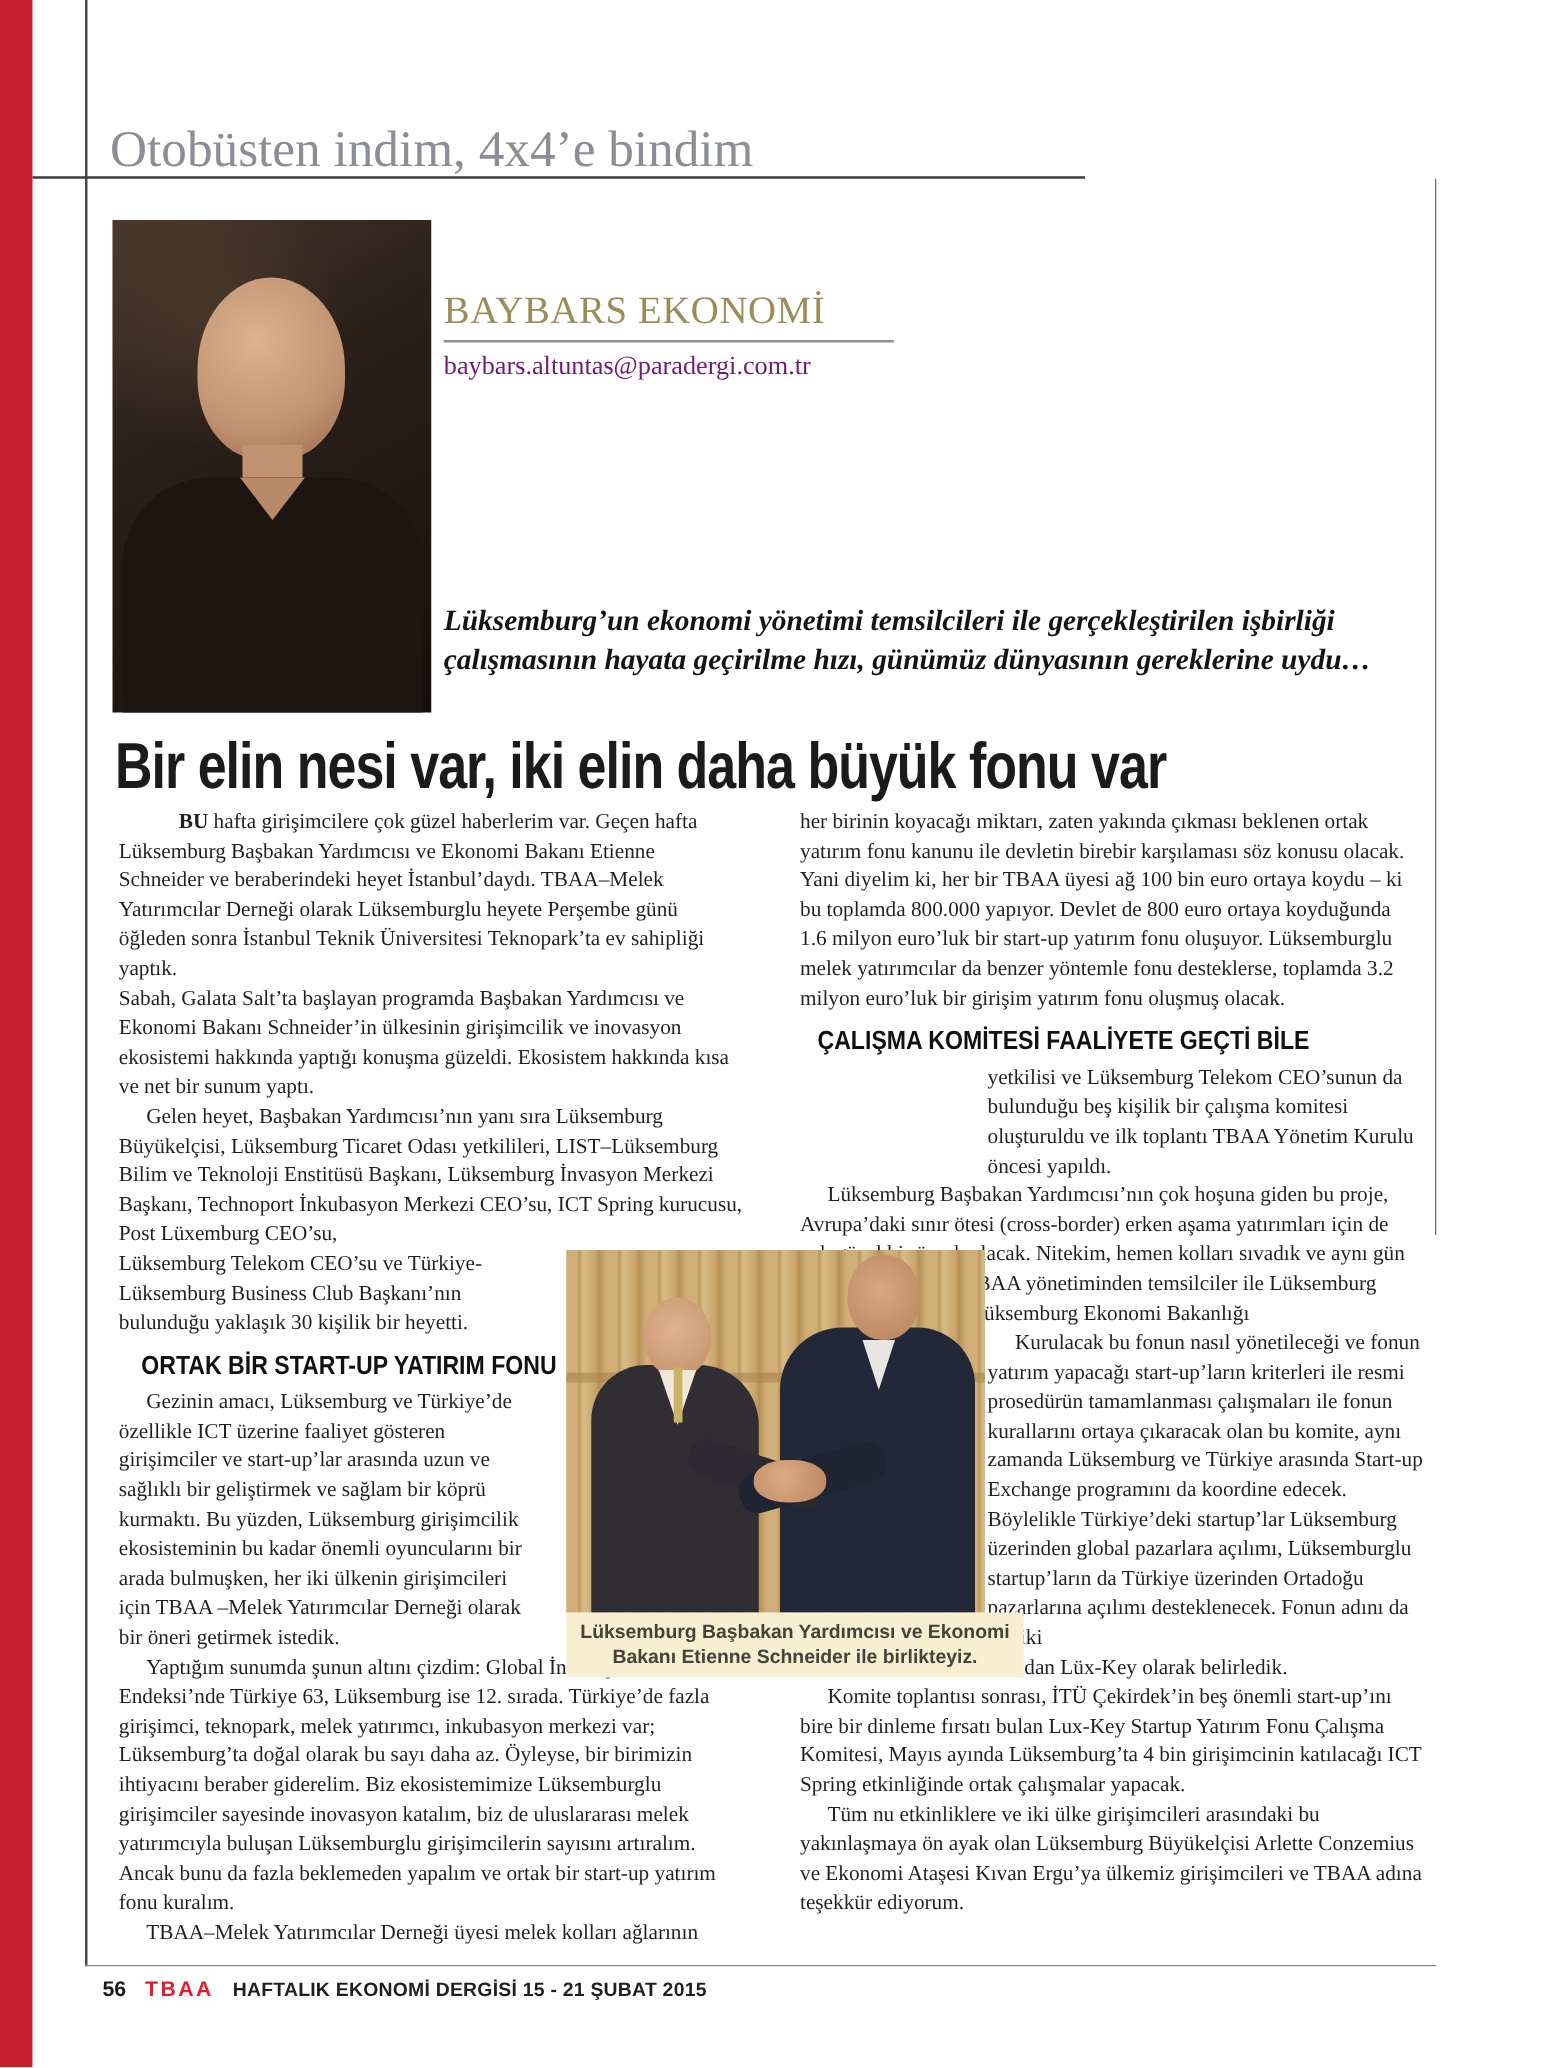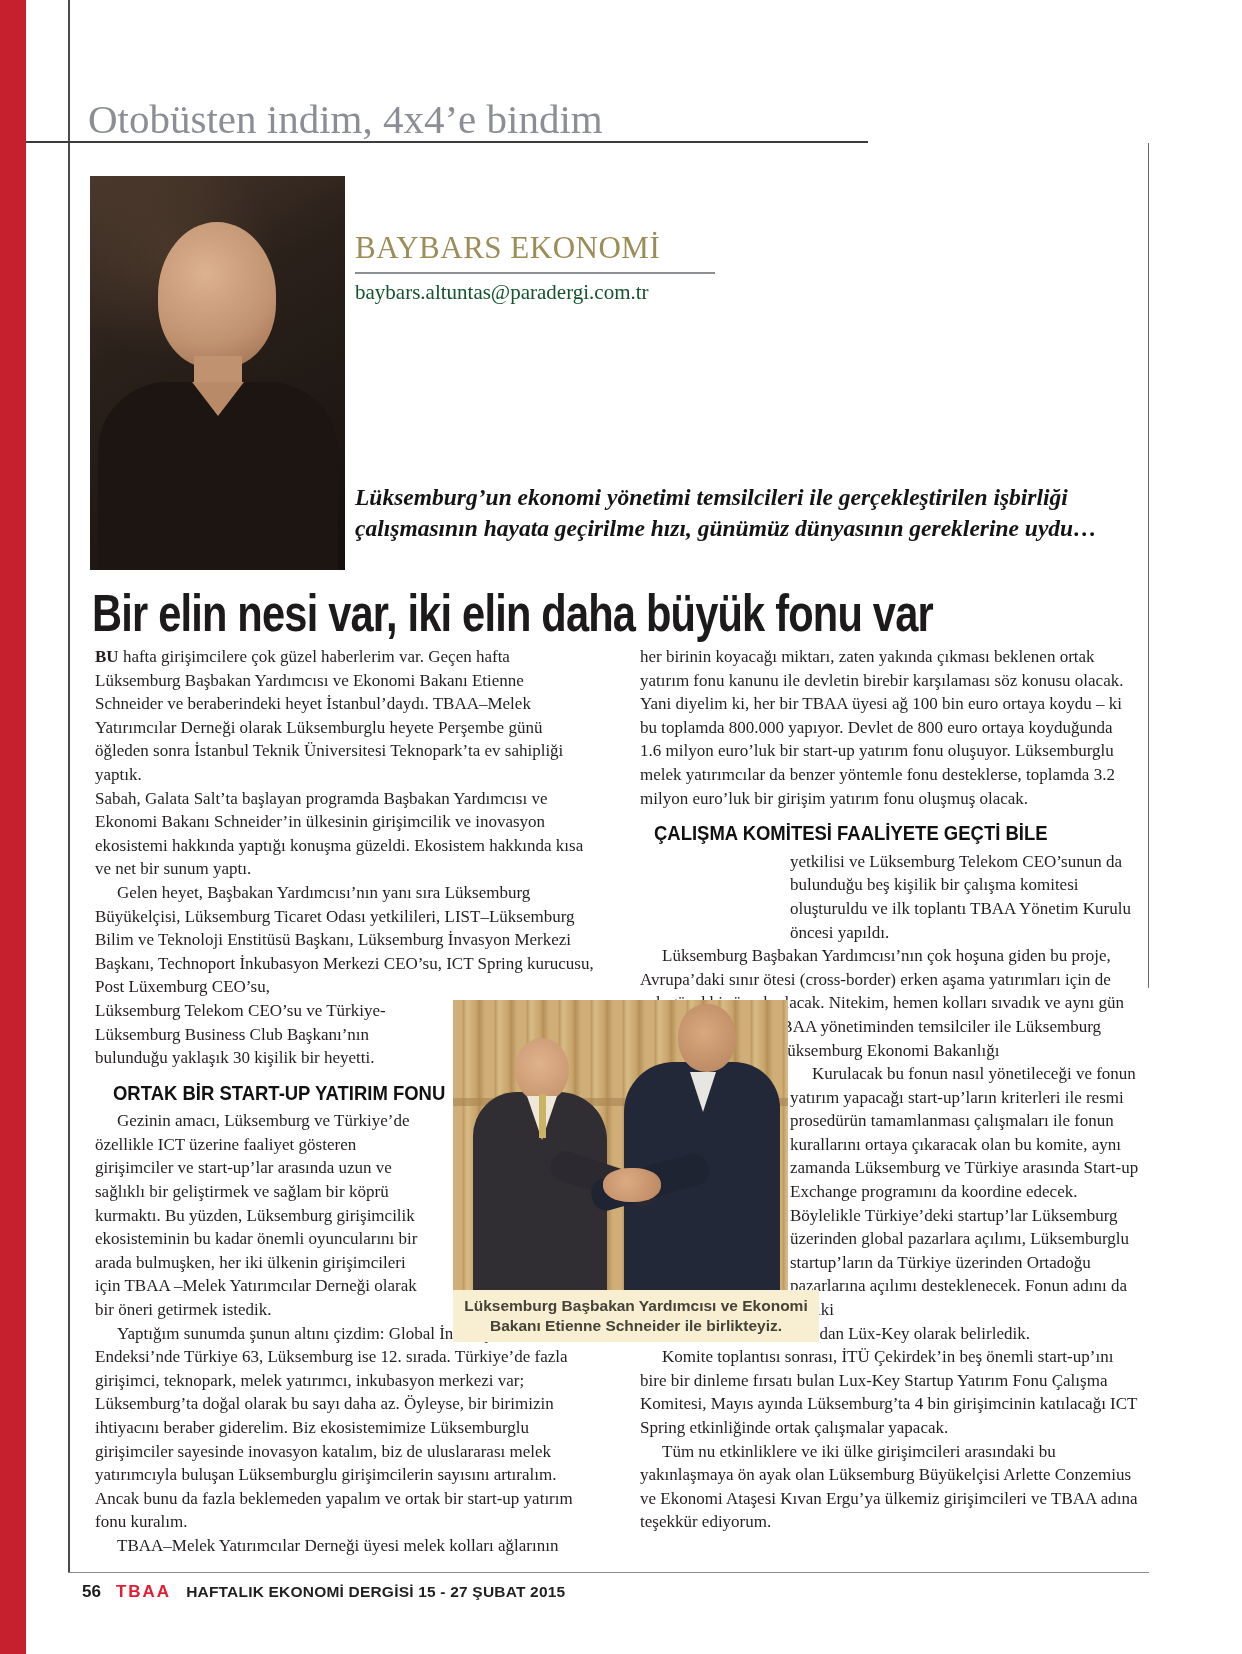--- a/index.html
+++ b/index.html
@@ -27,37 +27,37 @@
            background:radial-gradient(circle at 40% 35%,#dcb291,#c09270 60%,#9d6f51 95%);}
   .ap-neck{position:absolute;left:104px;top:180px;width:48px;height:34px;background:#c09270;}
   .ap-body{position:absolute;left:8px;top:206px;width:240px;height:190px;
            border-radius:70px 70px 0 0;background:#1c1512;}
   .ap-collar{position:absolute;left:102px;top:206px;width:0;height:0;
              border-left:26px solid transparent;border-right:26px solid transparent;
              border-top:34px solid #b88a67;}
   .author-name{position:absolute;left:355px;top:230px;font-size:31px;letter-spacing:.5px;
                color:#9c8c57;white-space:nowrap;}
   .author-rule{position:absolute;left:355px;top:272px;width:360px;height:2px;background:#8d9093;}
-  .author-email{position:absolute;left:355px;top:280px;font-size:21px;color:#14532d;}
+  .author-email{position:absolute;left:355px;top:280px;font-size:21px;color:#701a75;}
 
   
   .intro{position:absolute;left:355px;top:482px;width:780px;font-size:23.5px;line-height:31px;
          font-weight:bold;font-style:italic;color:#141414;}
   .headline{position:absolute;left:92px;top:583px;width:1060px;height:58px;}
   .headline span{display:inline-block;white-space:nowrap;font-family:"Liberation Sans",sans-serif;
          font-weight:bold;font-size:52px;letter-spacing:-1px;color:#1c1a1b;
          transform:scaleX(.8);transform-origin:left center;}
 
   
   .col{position:absolute;top:645px;font-size:17px;line-height:23.6px;}
   .col-left{left:95px;width:500px;}
   .col-right{left:640px;width:498px;}
   .body{margin:0;text-align:left;}
   .body.indent{text-indent:22px;}
-  .lead{font-weight:bold;}
+  .lead{font-weight:bold;margin-left:48px;}
   .narrow-l{width:330px;}
   .narrow-r{width:358px;margin-left:150px;}
   .subhead{margin:11px 0 5px 0;font-family:"Liberation Sans",sans-serif;font-weight:bold;
            font-size:21px;color:#111;white-space:nowrap;transform:scaleX(.88);
            transform-origin:left center;}
   .sh-left{margin-left:18px;}
   .sh-right{margin-left:14px;}
 
   
   .photo-block{position:absolute;left:453px;top:1000px;width:366px;margin:0;}
@@ -162,16 +162,16 @@
       <div class="arm-r"></div>
       <div class="hands"></div>
     </div>
     <figcaption class="photo-caption">Lüksemburg Başbakan Yardımcısı ve Ekonomi Bakanı Etienne Schneider ile birlikteyiz.</figcaption>
   </figure>
 
   <div class="footer-rule"></div>
   <div class="footer">
     <span class="page-num">56</span>
     <span class="brand">TBAA</span>
-    <span class="issue">HAFTALIK EKONOMİ DERGİSİ 15 - 27 ŞUBAT 2015</span>
+    <span class="issue">HAFTALIK EKONOMİ DERGİSİ 15 - 21 ŞUBAT 2015</span>
   </div>
 
 </div>
 
 </body></html>

